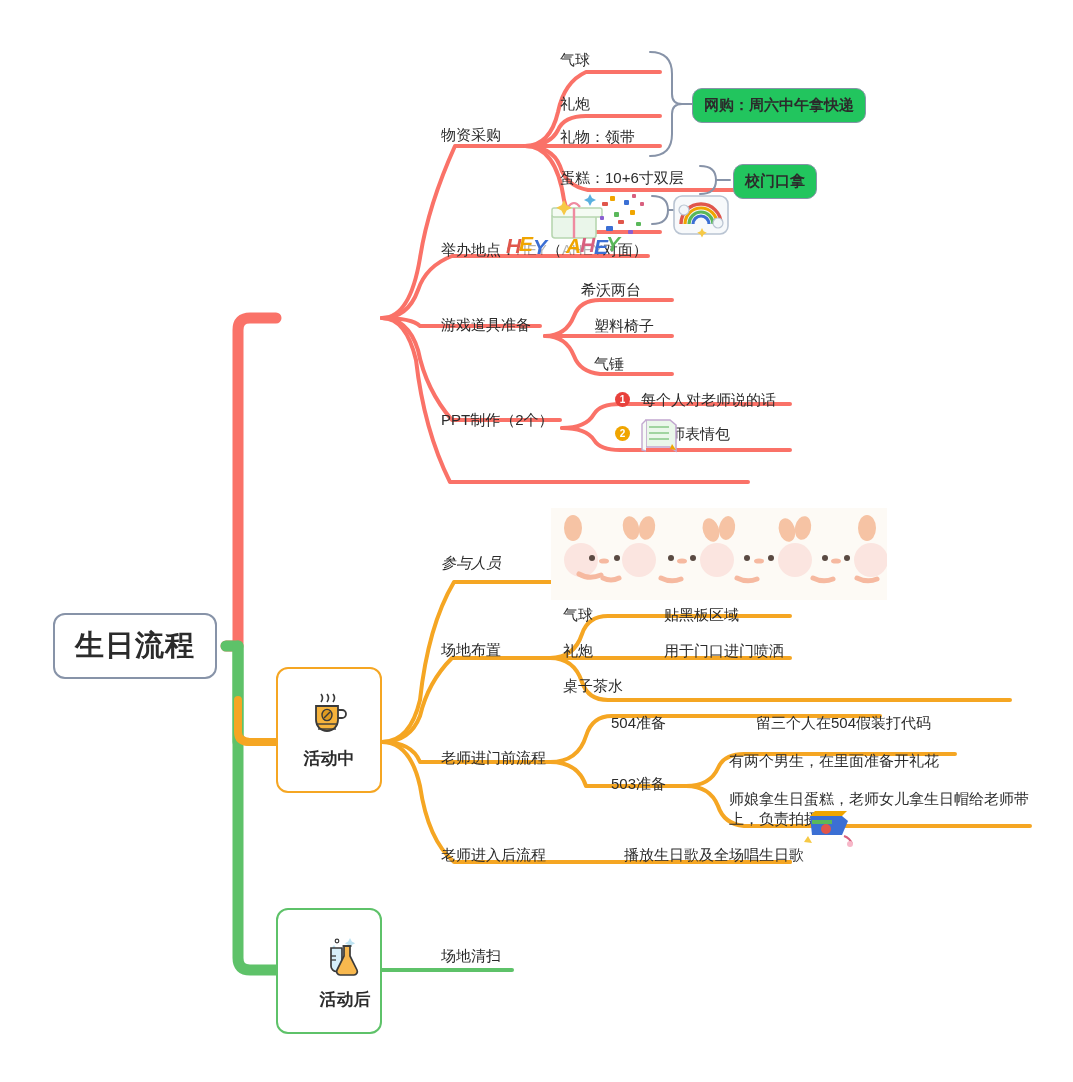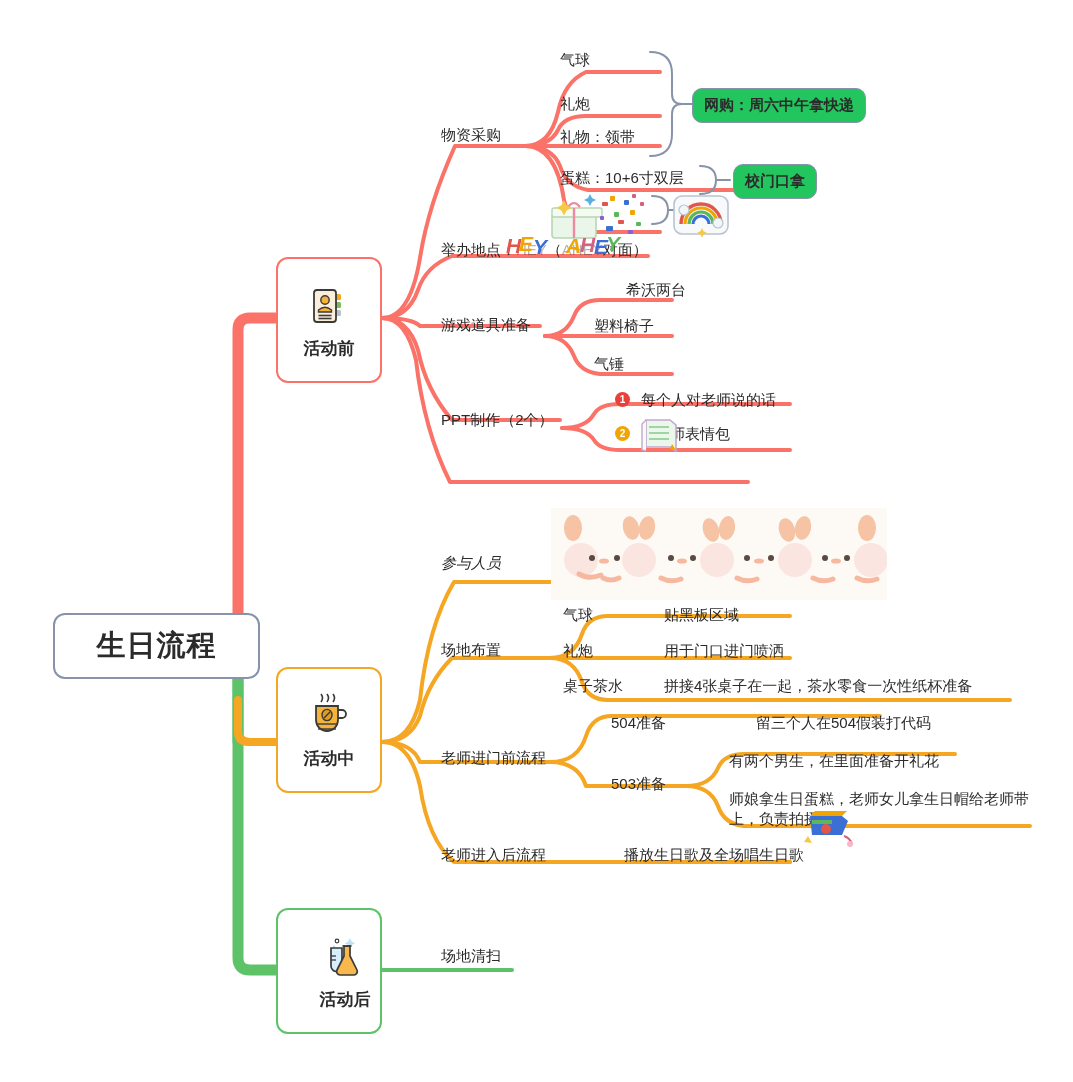--- a/index.html
+++ b/index.html
@@ -1,21 +1,21 @@
 <!DOCTYPE html>
 <html><head>
 <meta charset="utf-8">
 <style>
   html,body{margin:0;padding:0;background:#ffffff;}
   body{font-family:"Liberation Sans","DejaVu Sans",sans-serif;}
   #stage{position:relative;width:1073px;height:1082px;overflow:hidden;background:#fff;}
   #wires{position:absolute;left:0;top:0;width:1073px;height:1082px;pointer-events:none;}
 
   .root-node{
-    position:absolute;left:53px;top:613px;width:207px;height:66px;
+    position:absolute;left:53px;top:613px;width:164px;height:66px;
     border:2px solid #8793a8;border-radius:12px;background:#fff;
     display:flex;align-items:center;justify-content:center;
     font-size:29px;font-weight:bold;color:#2b2b2b;letter-spacing:1px;
     box-sizing:border-box;
   }
 
   .branch-node{
     position:absolute;width:106px;height:126px;background:#fff;border-radius:12px;
     box-sizing:border-box;display:flex;flex-direction:column;
     align-items:center;justify-content:center;gap:6px;
@@ -110,33 +110,20 @@
       <path d="M716 180 L730 180" stroke="#8793a8" stroke-width="2"></path>
       <path d="M652 196 Q668 196 668 210 Q668 224 652 224" stroke="#8793a8" stroke-width="2"></path>
       <path d="M668 210 L682 210" stroke="#8793a8" stroke-width="2"></path>
     </g>
   </svg>
 
   <div class="root-node">
     <span>生日流程</span>
   </div>
 
-  <div class="branch-node n-before">
-    <svg class="bn-icon" viewBox="0 0 50 50">
-      <rect x="26" y="13" width="11" height="6" rx="1.5" fill="#f6a623"></rect>
-      <rect x="26" y="21" width="11" height="6" rx="1.5" fill="#7fba5c"></rect>
-      <rect x="26" y="29" width="11" height="6" rx="1.5" fill="#b7c3c8"></rect>
-      <rect x="10" y="9" width="22" height="32" rx="3" fill="#fbeedb" stroke="#3a3a3a" stroke-width="1.8"></rect>
-      <circle cx="21" cy="19" r="4.2" fill="#f6b33c" stroke="#3a3a3a" stroke-width="1.4"></circle>
-      <path d="M14.5 29 Q21 23.5 27.5 29 L27.5 31 L14.5 31 Z" fill="#f6b33c" stroke="#3a3a3a" stroke-width="1.4"></path>
-      <line x1="14.5" y1="34.5" x2="27.5" y2="34.5" stroke="#3a3a3a" stroke-width="1.6"></line>
-      <line x1="14.5" y1="37.5" x2="27.5" y2="37.5" stroke="#3a3a3a" stroke-width="1.6"></line>
-    </svg>
-    <span class="bn-label">活动前</span>
-  </div>
 
   <div class="branch-node n-during">
     <svg class="bn-icon" viewBox="0 0 50 50">
       <path d="M17 11 q3 -4 0 -8" fill="none" stroke="#3a3a3a" stroke-width="1.6"></path>
       <path d="M23 11 q3 -4 0 -8" fill="none" stroke="#3a3a3a" stroke-width="1.6"></path>
       <path d="M29 11 q3 -4 0 -8" fill="none" stroke="#3a3a3a" stroke-width="1.6"></path>
       <path d="M33 19 h5 a4 4 0 0 1 0 8 h-5" fill="none" stroke="#3a3a3a" stroke-width="1.8"></path>
       <path d="M12 15 h22 v14 a11 11 0 0 1 -22 0 z" fill="#f6b33c" stroke="#3a3a3a" stroke-width="1.8"></path>
       <path d="M12.6 33 h20.8" stroke="#3a3a3a" stroke-width="1.4"></path>
       <path d="M14 38 h18" stroke="#3a3a3a" stroke-width="1.4"></path>
@@ -167,40 +154,39 @@
   <div class="topic" style="left:560px;top:168px;">蛋糕：10+6寸双层</div>
 
   <div class="callout" style="left:692px;top:88px;">网购：周六中午拿快递</div>
   <div class="callout" style="left:733px;top:164px;">校门口拿</div>
 
   <div class="topic" style="left:441px;top:240px;">
     <span>举办地点：</span><span style="opacity:0.35">HEY</span><span>（</span><span style="opacity:0.35">AHEY</span><span>对面）</span>
   </div>
 
   <div class="topic" style="left:441px;top:315px;">游戏道具准备</div>
-  <div class="topic" style="left:626px;top:280px;">希沃两台</div>
+  <div class="topic" style="left:581px;top:280px;">希沃两台</div>
   <div class="topic" style="left:594px;top:316px;">塑料椅子</div>
   <div class="topic" style="left:594px;top:354px;">气锤</div>
 
   <div class="topic" style="left:441px;top:410px;">PPT制作（2个）</div>
   <div class="num-badge" style="left:615px;top:392px;">1</div>
   <div class="topic" style="left:641px;top:390px;">每个人对老师说的话</div>
   <div class="num-badge" style="left:615px;top:426px;background:#f0a500;">2</div>
   <div class="topic" style="left:655px;top:424px;">老师表情包</div>
 
 
   <div class="topic" style="left:441px;top:553px;font-style:italic;">参与人员</div>
 
   <div class="topic" style="left:441px;top:640px;">场地布置</div>
   <div class="topic" style="left:563px;top:605px;">气球</div>
   <div class="topic" style="left:664px;top:605px;">贴黑板区域</div>
   <div class="topic" style="left:563px;top:641px;">礼炮</div>
   <div class="topic" style="left:664px;top:641px;">用于门口进门喷洒</div>
   <div class="topic" style="left:563px;top:676px;">桌子茶水</div>
-  <div class="topic" style="left:664px;top:676px;">拼接4张桌子在一起，茶水零食一次性纸杯准备</div>
 
   <div class="topic" style="left:441px;top:748px;">老师进门前流程</div>
   <div class="topic" style="left:611px;top:713px;">504准备</div>
   <div class="topic" style="left:756px;top:713px;">留三个人在504假装打代码</div>
   <div class="topic" style="left:611px;top:774px;">503准备</div>
   <div class="topic" style="left:729px;top:751px;">有两个男生，在里面准备开礼花</div>
   <div class="topic wrapped" style="left:729px;top:789px;width:300px;">师娘拿生日蛋糕，老师女儿拿生日帽给老师带上，负责拍摄</div>
 
   <div class="topic" style="left:441px;top:845px;">老师进入后流程</div>
   <div class="topic" style="left:624px;top:845px;">播放生日歌及全场唱生日歌</div>

